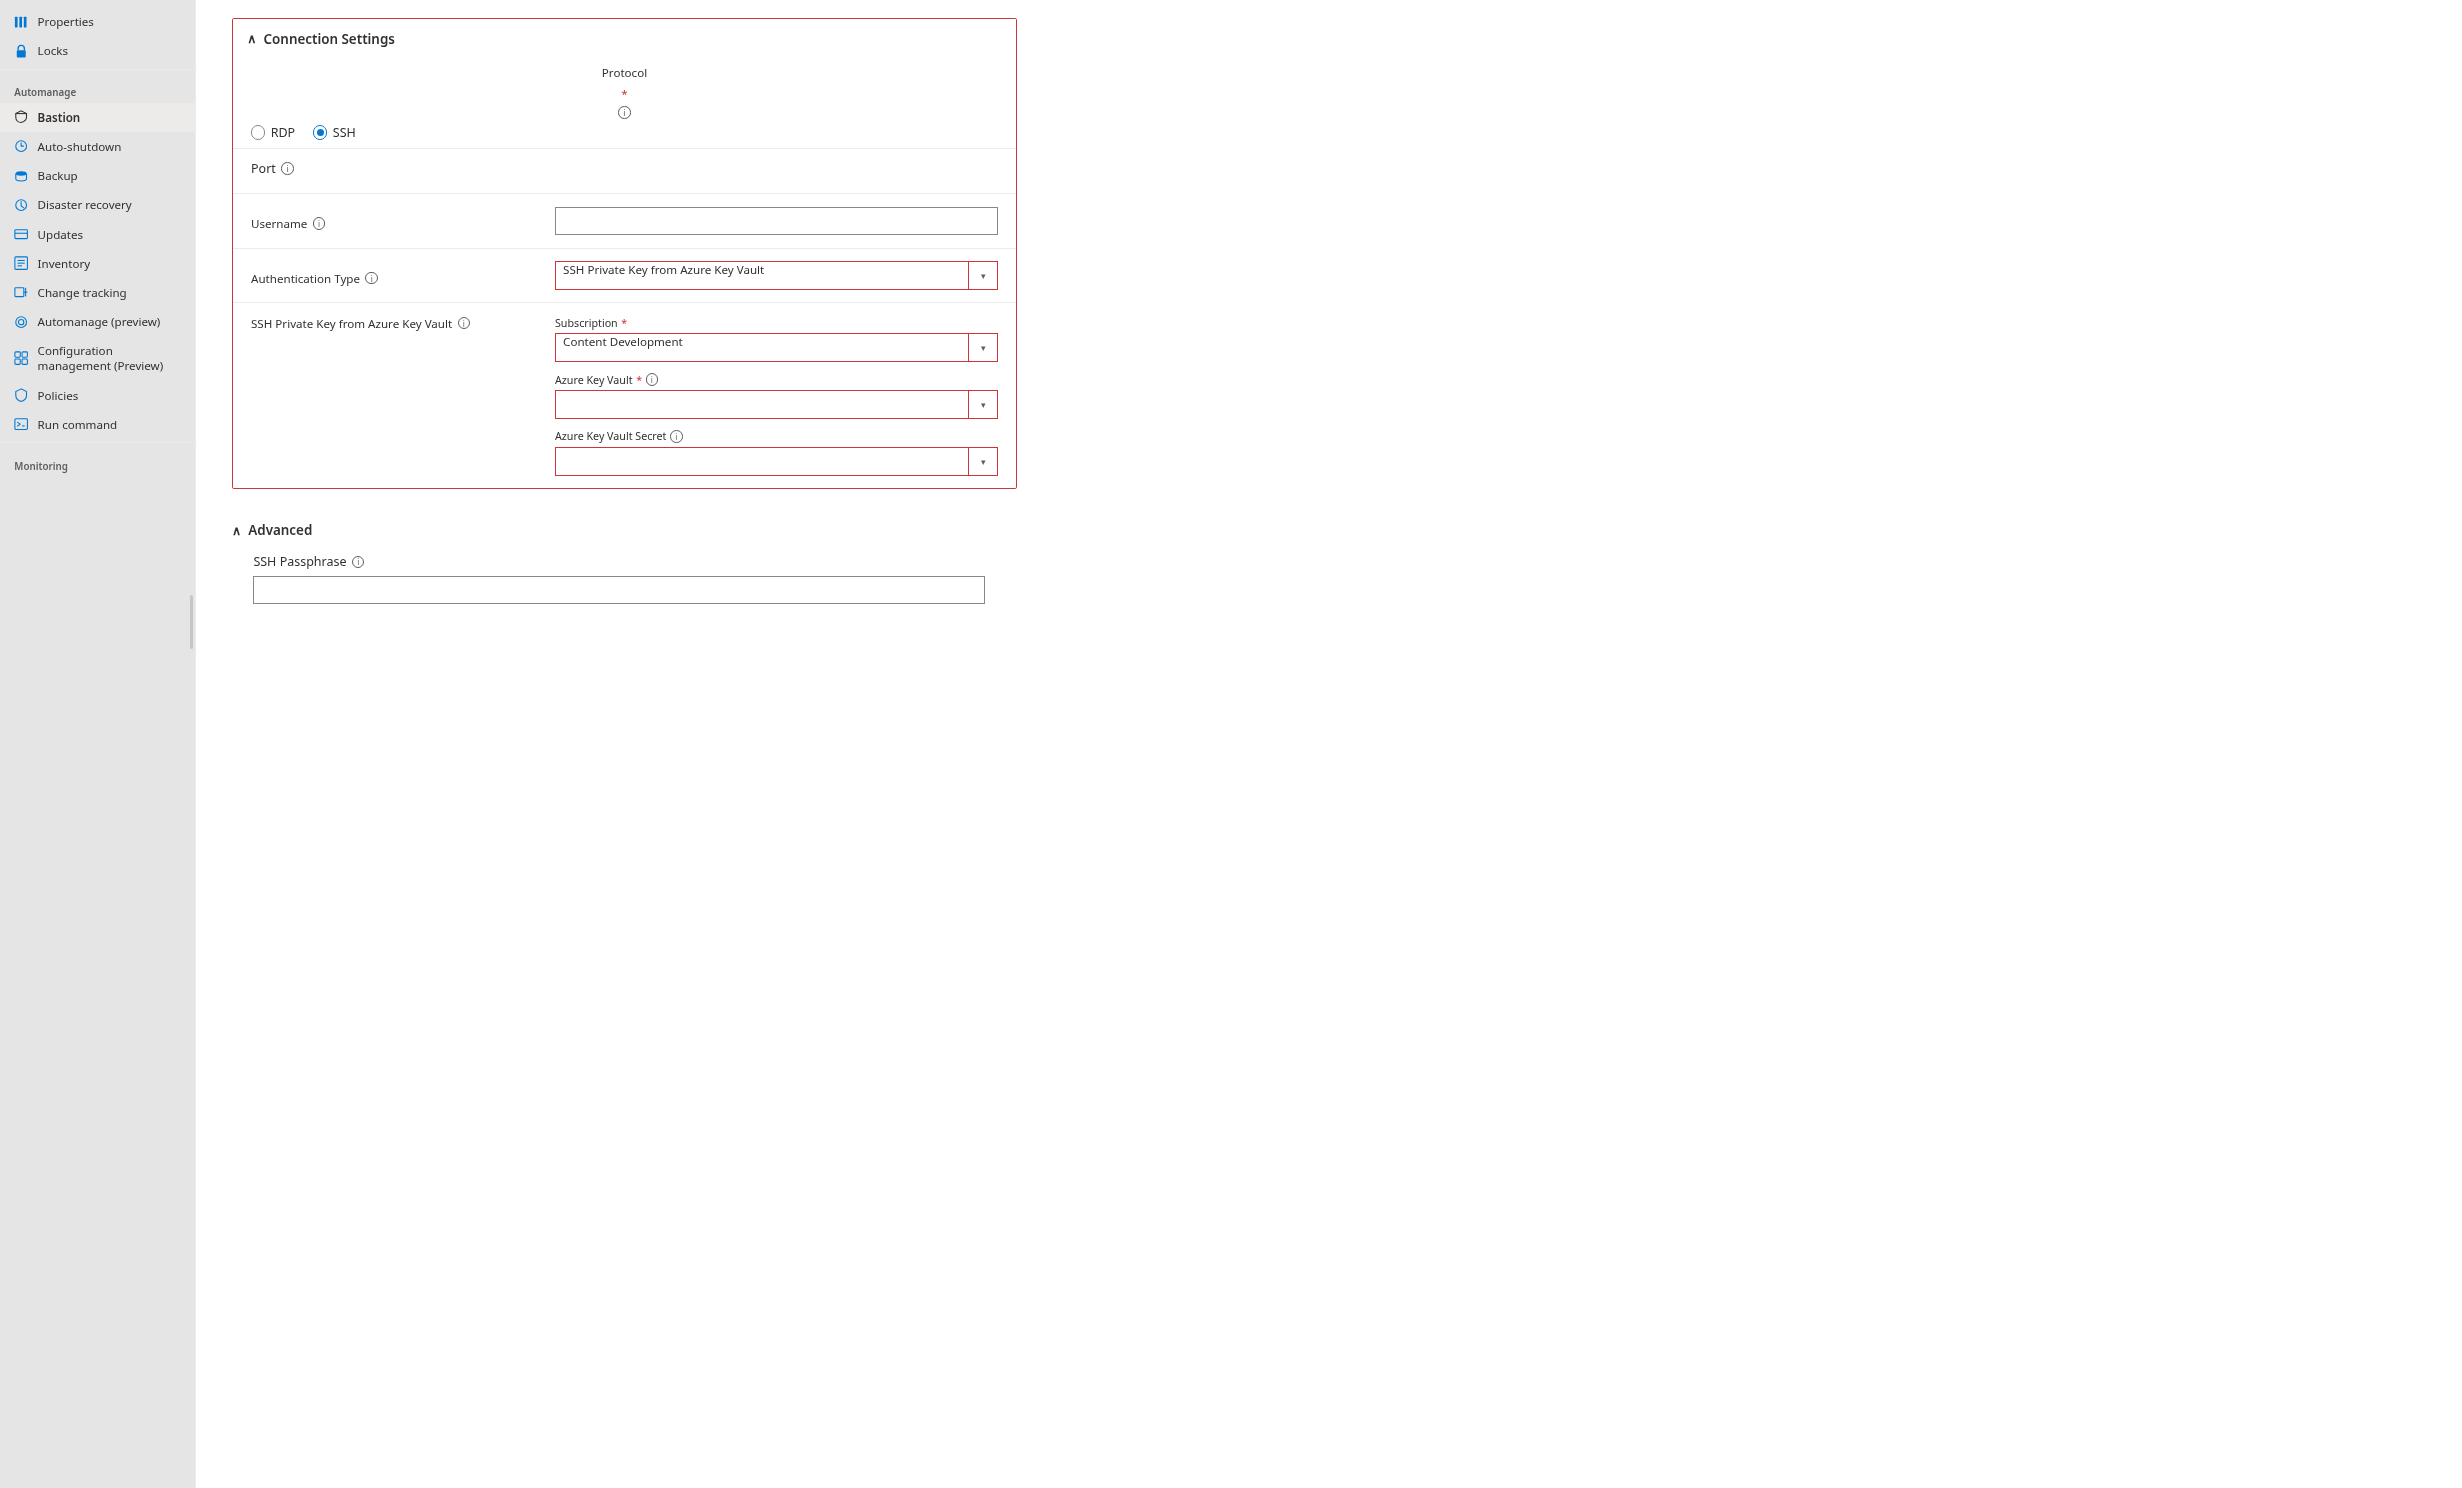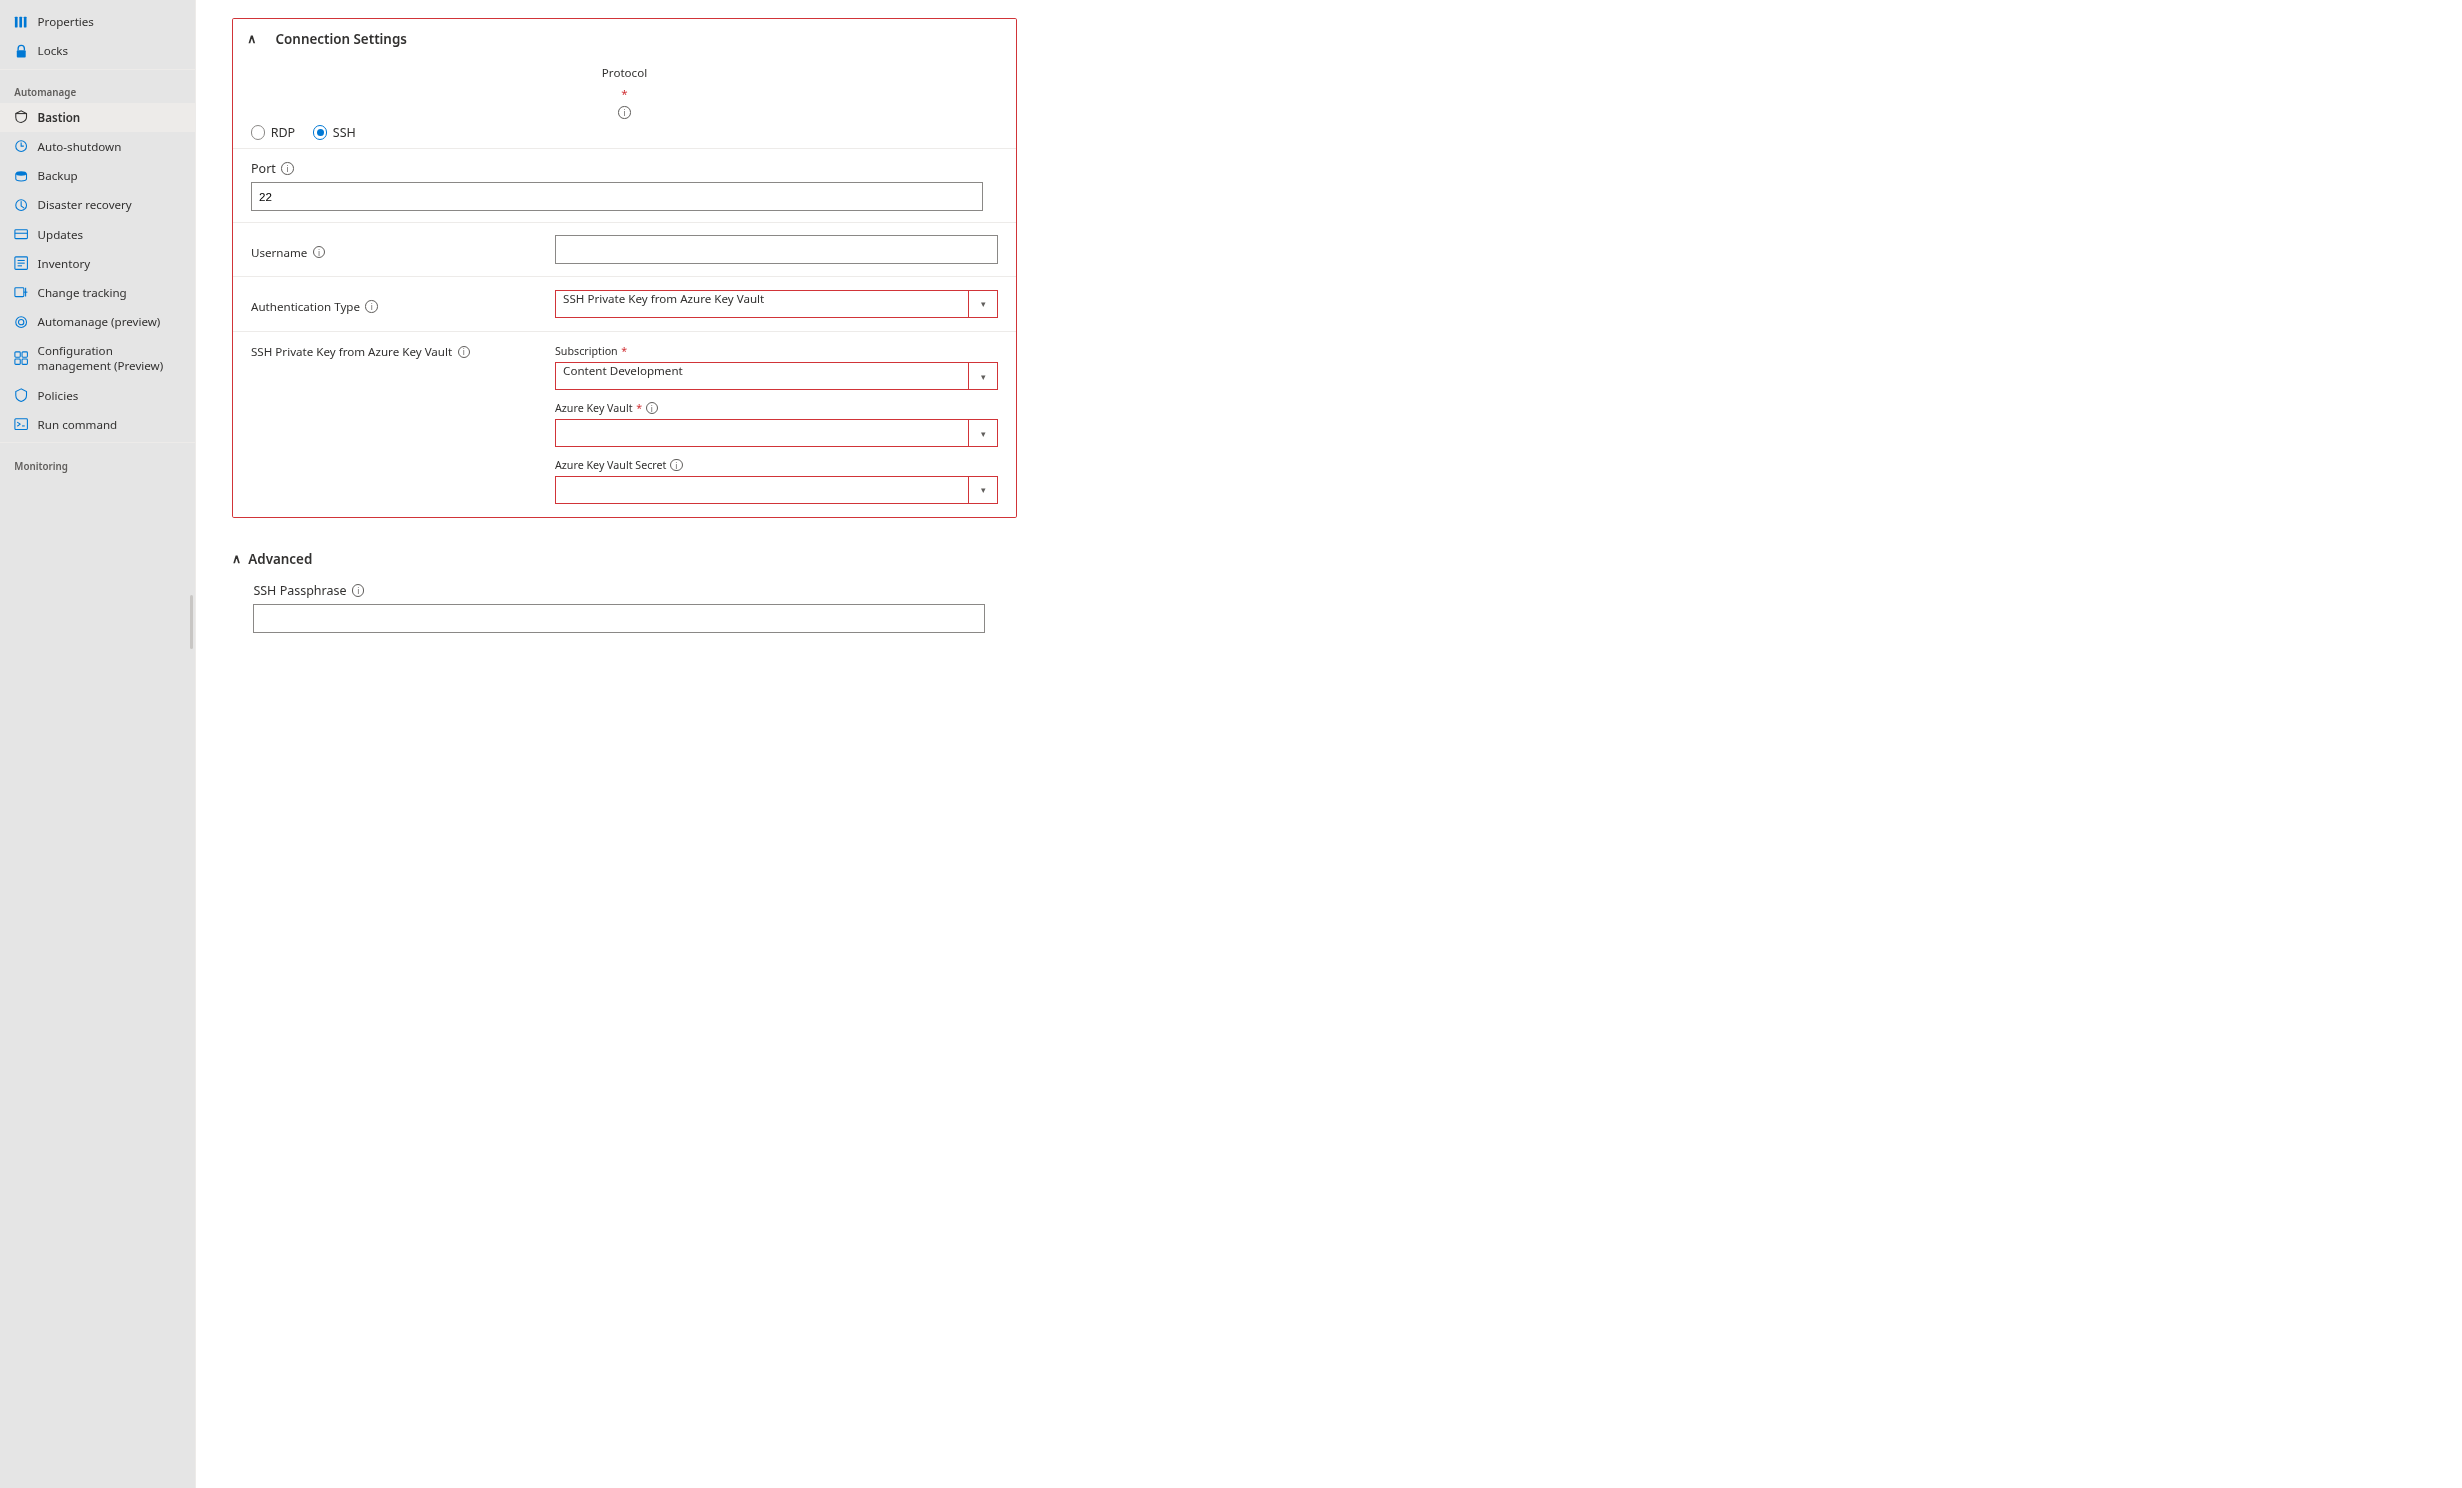--- a/index.html
+++ b/index.html
@@ -414,21 +414,21 @@
 
   <div class="scroll-indicator"></div>
 </nav>
 
 <main class="main">
   <div class="content-area">
 
     <div class="section-box">
       <div class="section-header">
         <span style="font-size:12.5px;">∧</span>
-        <span style="font-size:13.4px;font-weight:600;margin-left:12px;">Connection Settings</span>
+        <span style="font-size:13.4px;font-weight:600;">Connection Settings</span>
       </div>
 
       <div style="padding: 7.1px 18px 7.1px 18px; border-bottom: 0.9px solid #edebe9;">
         <div class="protocol-label-row">
           <span>Protocol</span>
           <span class="required-star">*</span>
           <span class="info-icon" title="Protocol information">i</span>
         </div>
         <div class="radio-group">
           <div class="radio-item">
@@ -440,21 +440,20 @@
             <span>SSH</span>
           </div>
         </div>
       </div>
 
       <div style="padding: 10.7px 18px 10.7px 18px; border-bottom: 0.9px solid #edebe9;">
         <div style="display:flex; align-items:center; gap:5.4px; margin-bottom:5.4px;">
           <span>Port</span>
           <span class="info-icon" title="Port information">i</span>
         </div>
-        <input type="text" class="port-input" value="22" style="">
       </div>
 
       <div class="form-row" style="margin: 0; padding: 12.5px 18px; border-bottom: 0.9px solid #edebe9; display:flex; align-items:center; gap:18px;">
         <div class="form-label">
           <span>Username</span>
           <span class="info-icon">i</span>
         </div>
         <div class="form-control">
           <input type="text" class="form-input" value="" style="">
         </div>

